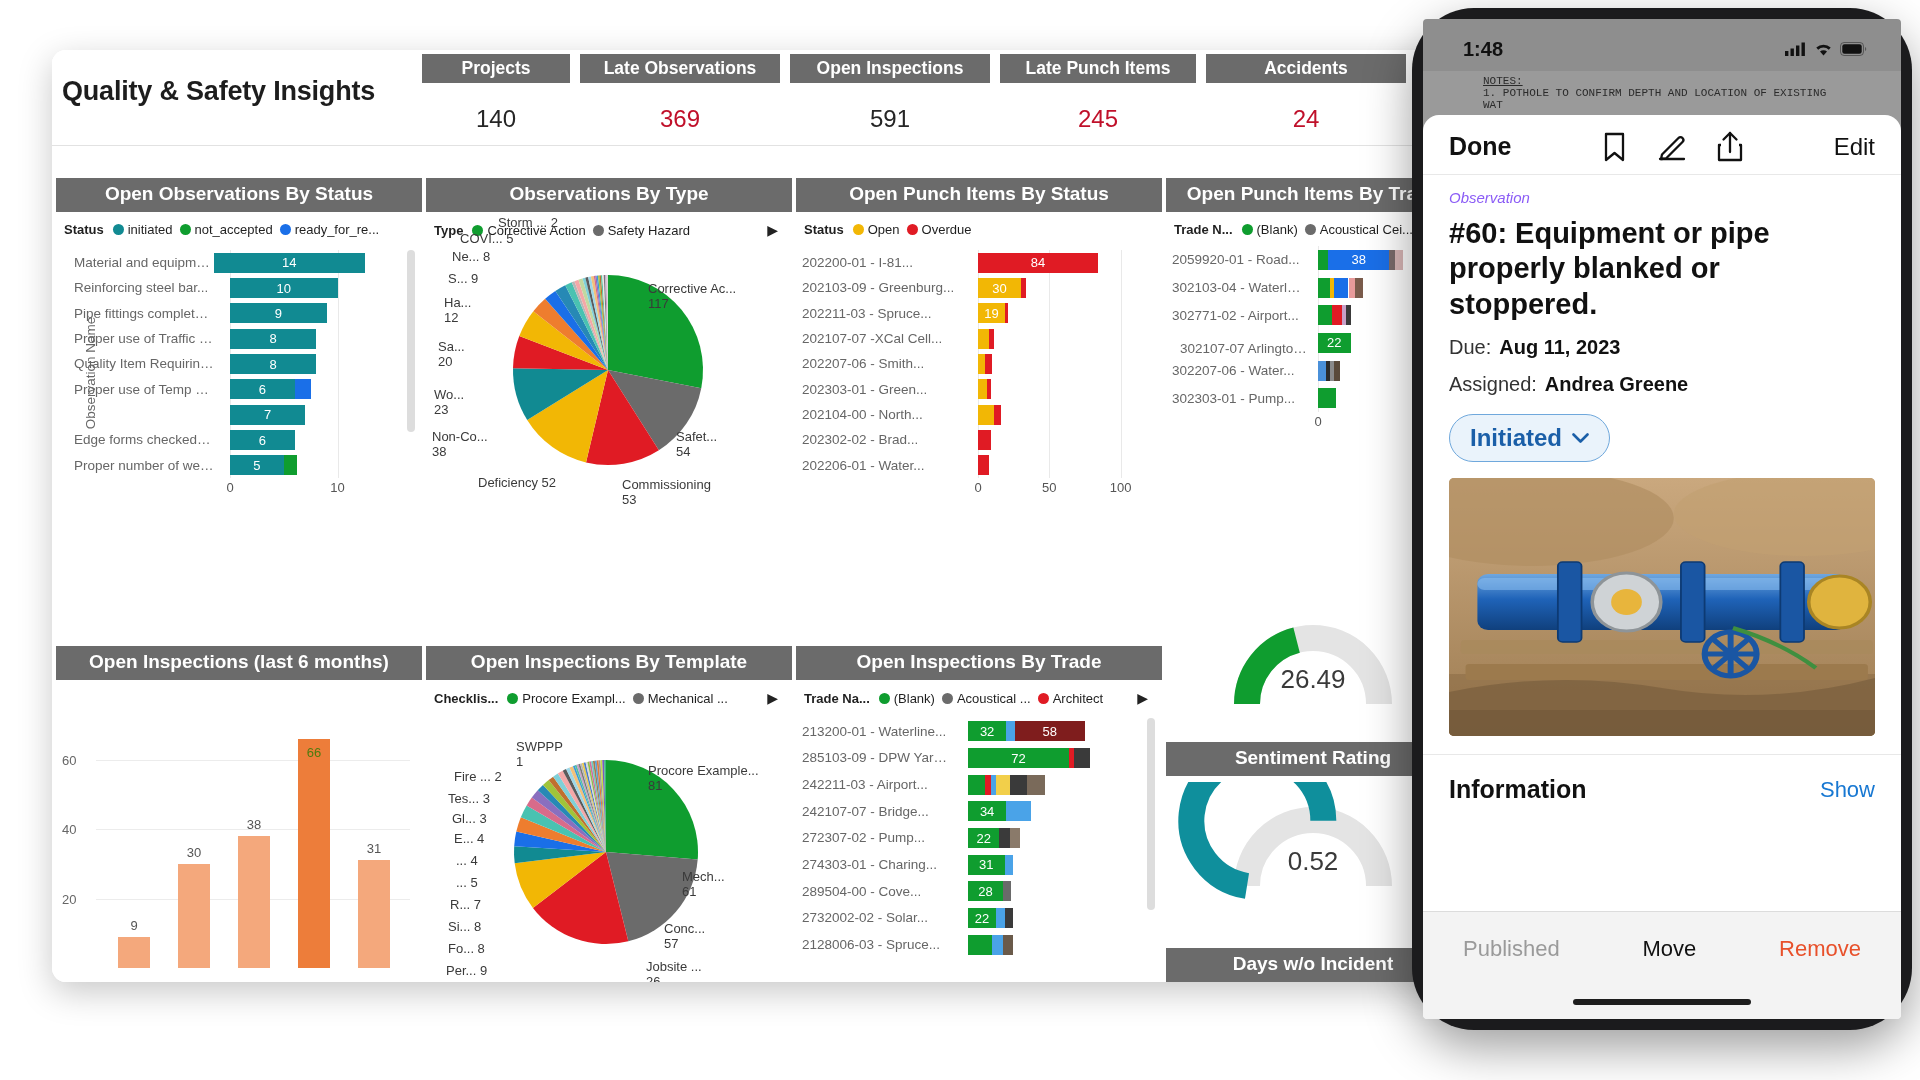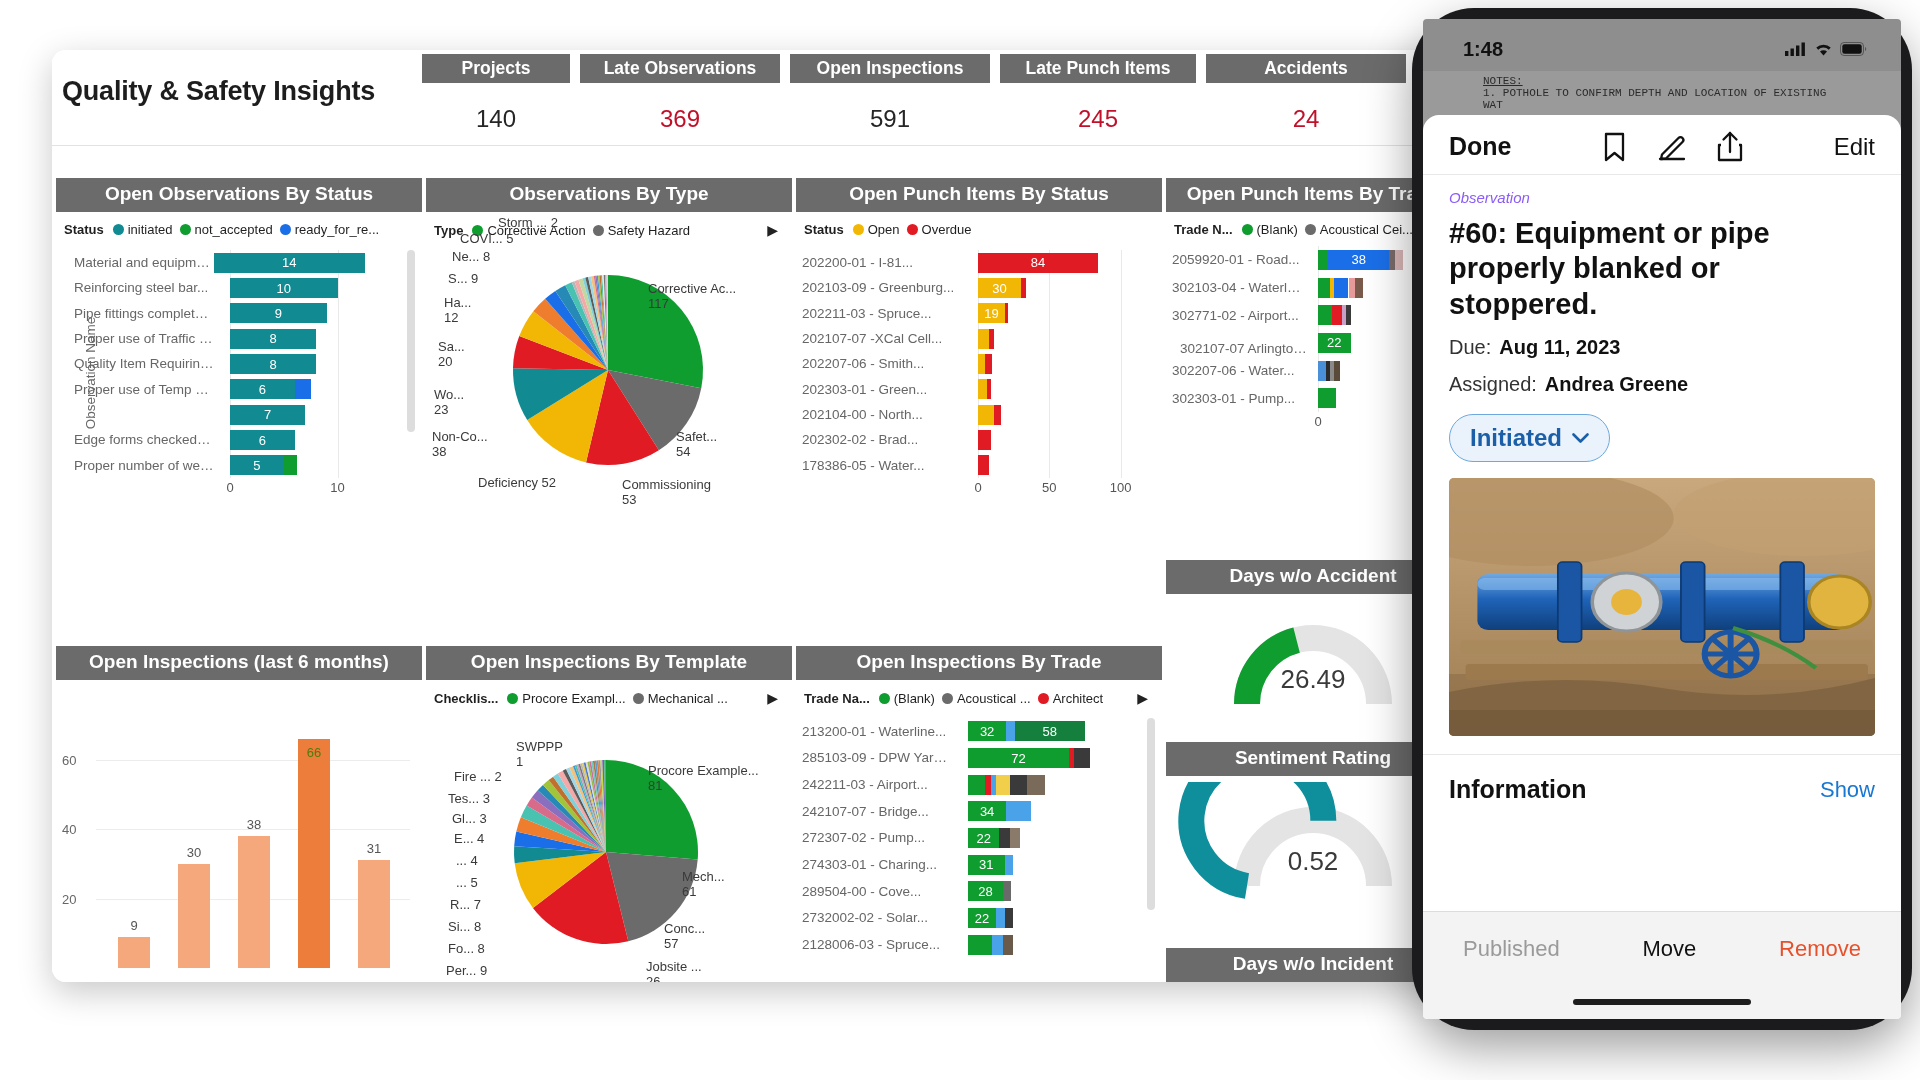--- a/index.html
+++ b/index.html
@@ -360,21 +360,21 @@
             </div>
             <div class="hbar-row" style="position:absolute;left:0;top:152px;height:25.333333333333332px;width:100%;margin:0">
       <div class="hbar-label" style="width:170px">202104-00 - North...</div>
       <div class="hbar-track"></div>
             </div>
             <div class="hbar-row" style="position:absolute;left:0;top:177.33333333333331px;height:25.333333333333332px;width:100%;margin:0">
       <div class="hbar-label" style="width:170px">202302-02 - Brad...</div>
       <div class="hbar-track"></div>
             </div>
             <div class="hbar-row" style="position:absolute;left:0;top:202.66666666666666px;height:25.333333333333332px;width:100%;margin:0">
-      <div class="hbar-label" style="width:170px">178386-05 - Water...</div>
+      <div class="hbar-label" style="width:170px">202206-01 - Water...</div>
       <div class="hbar-track"></div>
             </div>
             <div class="axis-line" style="left:176px;top:0;height:228px"></div>
             <div class="axis-line" style="left:247.30434782608694px;top:0;height:228px"></div>
             <div class="axis-line" style="left:318.6086956521739px;top:0;height:228px"></div>
             <div class="hbar-seg" style="left:176px;top:2.666666666666666px;width:119.79130434782608px;background:#e01b24">
               <span>84</span>
             </div>
             <div class="hbar-seg" style="left:176px;top:28px;width:42.78260869565217px;background:#f2b705">
               <span>30</span>
@@ -597,21 +597,21 @@
       <div class="hbar-track"></div>
             </div>
             <div class="hbar-row" style="position:absolute;left:0;top:213.33333333333334px;height:26.666666666666668px;width:100%;margin:0">
       <div class="hbar-label" style="width:160px">2128006-03 - Spruce...</div>
       <div class="hbar-track"></div>
             </div>
             <div class="hbar-seg" style="left:166px;top:3.333333333333334px;width:38.28px;background:#0f9d2f">
               <span>32</span>
             </div>
             <div class="hbar-seg" style="left:204.28px;top:3.333333333333334px;width:8.700000000000001px;background:#4aa3e8"></div>
-            <div class="hbar-seg" style="left:212.98000000000002px;top:3.333333333333334px;width:69.60000000000001px;background:#15803d">
+            <div class="hbar-seg" style="left:212.98000000000002px;top:3.333333333333334px;width:69.60000000000001px;background:#7f1d1d">
               <span>58</span>
             </div>
             <div class="hbar-seg" style="left:166px;top:30px;width:100.91999999999999px;background:#0f9d2f">
               <span>72</span>
             </div>
             <div class="hbar-seg" style="left:266.91999999999996px;top:30px;width:5.22px;background:#e01b24"></div>
             <div class="hbar-seg" style="left:272.14px;top:30px;width:15.66px;background:#3a3a3a"></div>
             <div class="hbar-seg" style="left:166px;top:56.66666666666667px;width:17.400000000000002px;background:#0f9d2f"></div>
             <div class="hbar-seg" style="left:183.4px;top:56.66666666666667px;width:5.22px;background:#e01b24"></div>
             <div class="hbar-seg" style="left:188.62px;top:56.66666666666667px;width:5.22px;background:#4aa3e8"></div>
@@ -641,21 +641,20 @@
             <div class="hbar-seg" style="left:193.84px;top:190.00000000000003px;width:8.700000000000001px;background:#4aa3e8"></div>
             <div class="hbar-seg" style="left:202.54px;top:190.00000000000003px;width:8.700000000000001px;background:#3a3a3a"></div>
             <div class="hbar-seg" style="left:166px;top:216.66666666666669px;width:24.360000000000003px;background:#0f9d2f"></div>
             <div class="hbar-seg" style="left:190.36px;top:216.66666666666669px;width:10.44px;background:#4aa3e8"></div>
             <div class="hbar-seg" style="left:200.8px;top:216.66666666666669px;width:10.44px;background:#6a5a4a"></div>
             <div class="scrollbar" style="top:0;height:192px"></div>
           </div>
     </div>
 
     <div class="panel" style="left:1114px;top:510px;width:294px;height:150px">
-      <div class="panel-head">Days w/o Accident</div>
       <div id="gauge-accident" class="gauge-wrap" style="position:absolute;left:0;top:40px;width:294px;height:120px">
             <svg width="290" height="118" viewBox="0 0 290 118">
     <path d="M79 104.00000000000001A66 66 0 1 1 211 103.99999999999999" stroke="#e4e4e4" stroke-width="26" fill="none" stroke-linecap="butt"></path>
     <path d="M79 104.00000000000001A66 66 0 0 1 128.58646744711956 40.073511365510356" stroke="#0f9d2f" stroke-width="26" fill="none" stroke-linecap="butt"></path>
   </svg>
             <div class="gauge-val" style="left:50%;transform:translateX(-50%);top:64px">26.49</div>
           </div>
     </div>
     <div class="panel" style="left:1114px;top:692px;width:294px;height:150px">
       <div class="panel-head">Sentiment Rating</div>

